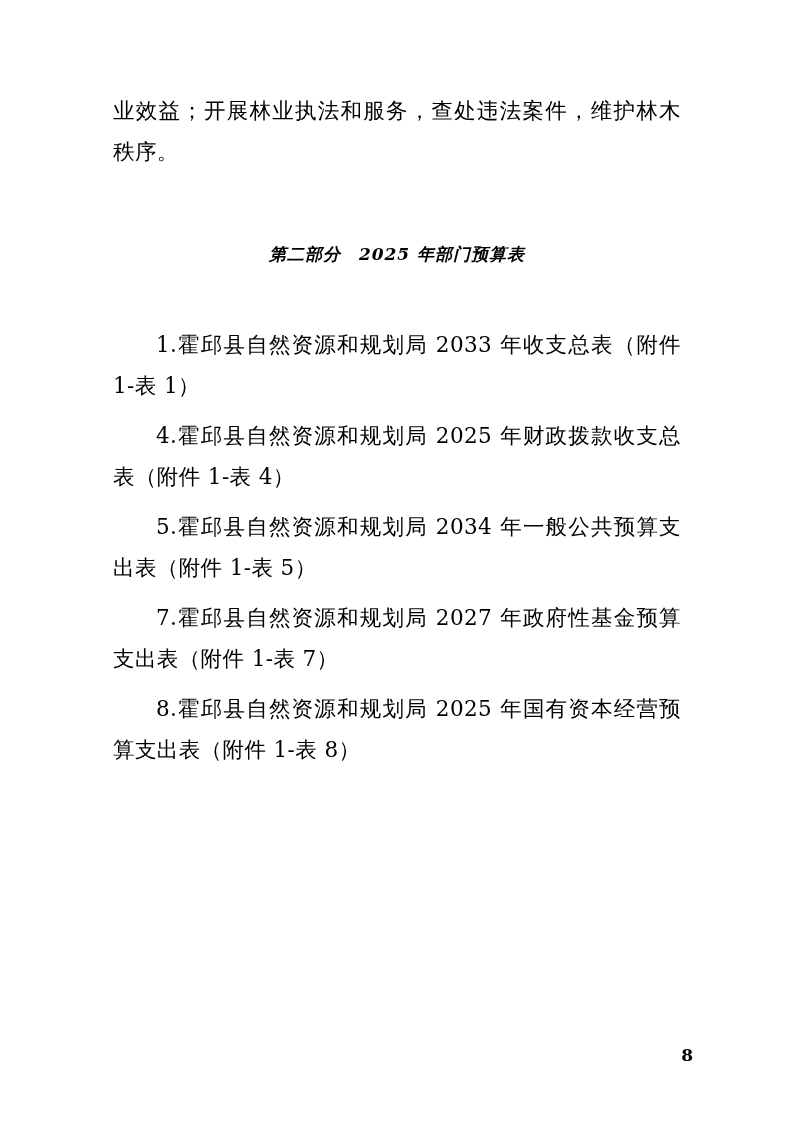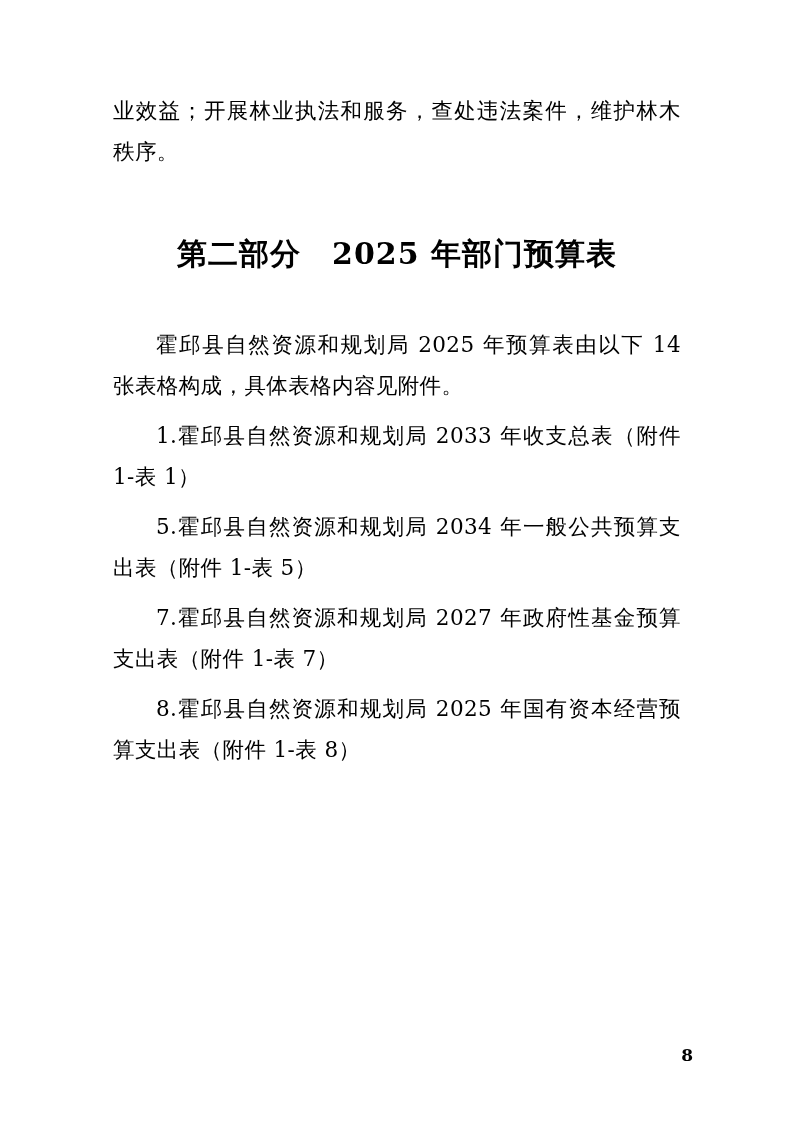--- a/index.html
+++ b/index.html
@@ -29,25 +29,26 @@
     letter-spacing: 0.4px;
     text-align: justify;
     margin: 0;
     word-break: break-all;
   }
   .continuation {
     margin-bottom: 0;
   }
   .section-title {
     text-align: center;
-    font-size: 30px;
+    font-size: 17px;
     font-weight: bold;
     line-height: 40px;
     letter-spacing: 1px;
     margin: 62px 0 50px 0;
+    font-style: italic;
   }
   .indent {
     text-indent: 2em;
   }
   .list-para {
     text-indent: 2em;
     margin-top: 9px;
   }
   .page-number {
     position: absolute;
@@ -61,23 +62,23 @@
 </head>
 <body>
 
 <div class="page">
   <div class="content">
 
     <p class="para continuation">业效益；开展林业执法和服务，查处违法案件，维护林木秩序。</p>
 
     <h2 class="section-title">第二部分　2025 年部门预算表</h2>
 
-    <p class="para indent">霍邱县自然资源和规划局 2025 年预算表由以下 14 张表格构成，具体表格内容见附件。</p>
 
     <p class="para list-para">1.霍邱县自然资源和规划局 2033 年收支总表（附件 1-表 1）</p>
+    <p class="para list-para">4.霍邱县自然资源和规划局 2025 年财政拨款收支总表（附件 1-表 4）</p>
     <p class="para list-para">5.霍邱县自然资源和规划局 2034 年一般公共预算支出表（附件 1-表 5）</p>
     <p class="para list-para">7.霍邱县自然资源和规划局 2027 年政府性基金预算支出表（附件 1-表 7）</p>
     <p class="para list-para">8.霍邱县自然资源和规划局 2025 年国有资本经营预算支出表（附件 1-表 8）</p>
 
   </div>
 
   <div class="page-number">8</div>
 </div>
 
 </body></html>

